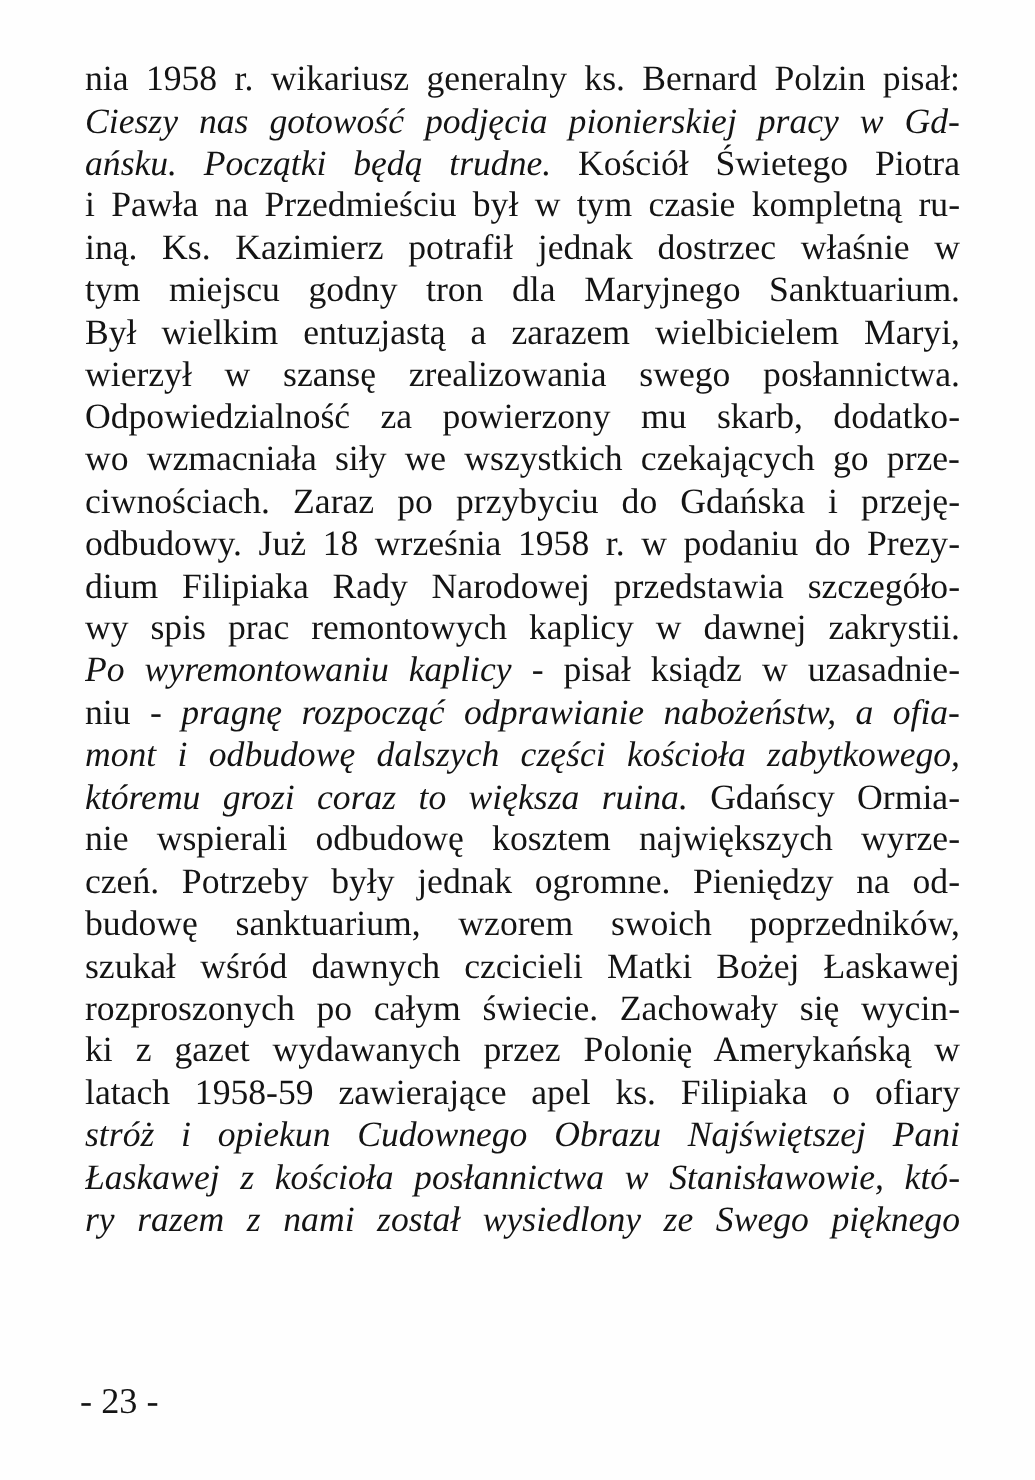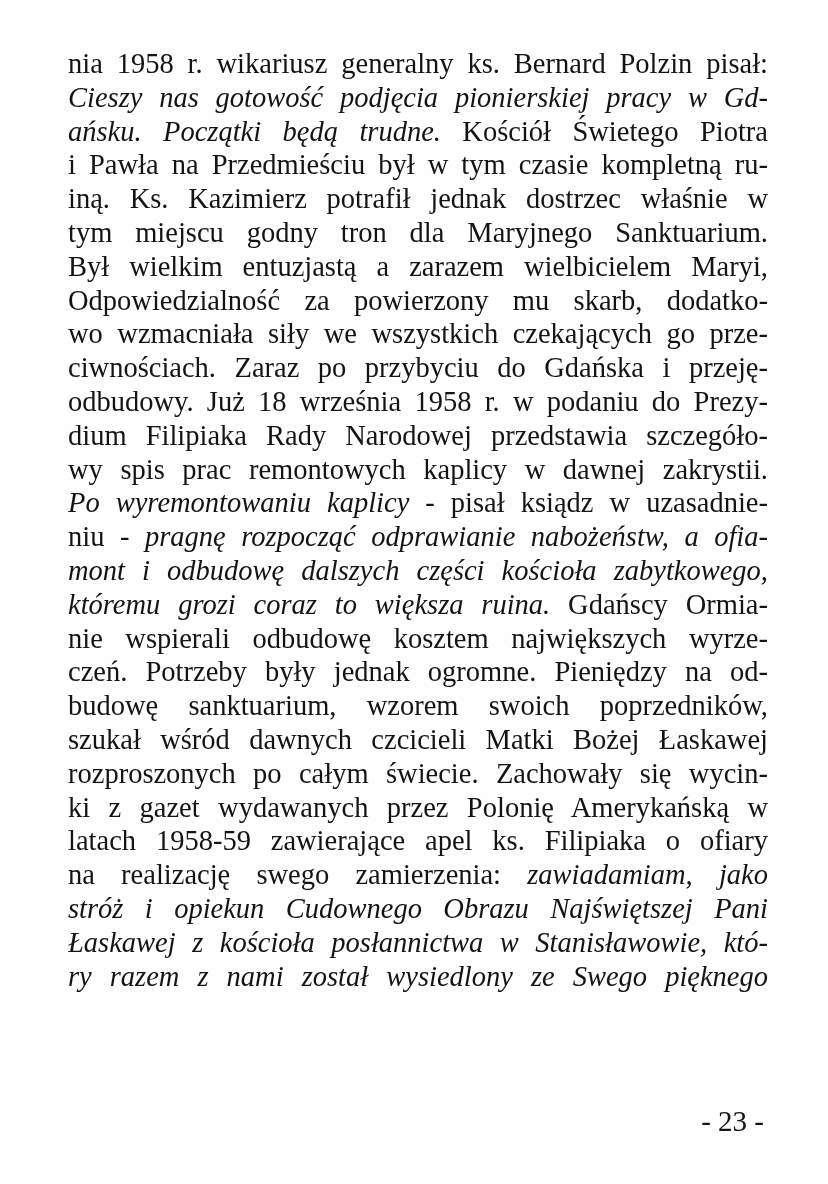--- a/index.html
+++ b/index.html
@@ -37,54 +37,54 @@
     font-style: italic;
   }
   .seg-roman {
     font-style: normal;
   }
   .page-number {
     position: absolute;
     left: 64px;
     top: 1104px;
     width: 700px;
-    text-align: right;
+    text-align: left;
     font-size: 29px;
     line-height: 34px;
     color: #141414;
   }
 </style>
 </head>
 <body>
 
 <main class="page">
   <section class="text-block" id="text-block">
       <div class="line"><span class="seg-roman">nia 1958 r. wikariusz generalny ks. Bernard Polzin pisał:</span></div>
       <div class="line"><span class="seg-italic">Cieszy nas gotowość podjęcia pionierskiej pracy w Gd-</span></div>
       <div class="line"><span class="seg-italic">ańsku. Początki będą trudne.</span><span class="seg-roman"> Kościół Świetego Piotra</span></div>
       <div class="line"><span class="seg-roman">i Pawła na Przedmieściu był w tym czasie kompletną ru-</span></div>
       <div class="line"><span class="seg-roman">iną. Ks. Kazimierz potrafił jednak dostrzec właśnie w</span></div>
       <div class="line"><span class="seg-roman">tym miejscu godny tron dla Maryjnego Sanktuarium.</span></div>
       <div class="line"><span class="seg-roman">Był wielkim entuzjastą a zarazem wielbicielem Maryi,</span></div>
+      <div class="line"><span class="seg-roman">wierzył w szansę zrealizowania swego posłannictwa.</span></div>
       <div class="line"><span class="seg-roman">Odpowiedzialność za powierzony mu skarb, dodatko-</span></div>
       <div class="line"><span class="seg-roman">wo wzmacniała siły we wszystkich czekających go prze-</span></div>
       <div class="line"><span class="seg-roman">ciwnościach. Zaraz po przybyciu do Gdańska i przeję-</span></div>
       <div class="line"><span class="seg-roman">odbudowy. Już 18 września 1958 r. w podaniu do Prezy-</span></div>
       <div class="line"><span class="seg-roman">dium Filipiaka Rady Narodowej przedstawia szczegóło-</span></div>
       <div class="line"><span class="seg-roman">wy spis prac remontowych kaplicy w dawnej zakrystii.</span></div>
       <div class="line"><span class="seg-italic">Po wyremontowaniu kaplicy</span><span class="seg-roman"> - pisał ksiądz w uzasadnie-</span></div>
       <div class="line"><span class="seg-roman">niu - </span><span class="seg-italic">pragnę rozpocząć odprawianie nabożeństw, a ofia-</span></div>
       <div class="line"><span class="seg-italic">mont i odbudowę dalszych części kościoła zabytkowego,</span></div>
       <div class="line"><span class="seg-italic">któremu grozi coraz to większa ruina.</span><span class="seg-roman"> Gdańscy Ormia-</span></div>
       <div class="line"><span class="seg-roman">nie wspierali odbudowę kosztem największych wyrze-</span></div>
       <div class="line"><span class="seg-roman">czeń. Potrzeby były jednak ogromne. Pieniędzy na od-</span></div>
       <div class="line"><span class="seg-roman">budowę sanktuarium, wzorem swoich poprzedników,</span></div>
       <div class="line"><span class="seg-roman">szukał wśród dawnych czcicieli Matki Bożej Łaskawej</span></div>
       <div class="line"><span class="seg-roman">rozproszonych po całym świecie. Zachowały się wycin-</span></div>
       <div class="line"><span class="seg-roman">ki z gazet wydawanych przez Polonię Amerykańską w</span></div>
       <div class="line"><span class="seg-roman">latach 1958-59 zawierające apel ks. Filipiaka o ofiary</span></div>
-      <div class="line"><span class="seg-roman">na realizację swego zamierzenia: </span><span class="seg-italic">zawiadamiam, jako</span></div>
       <div class="line"><span class="seg-italic">stróż i opiekun Cudownego Obrazu Najświętszej Pani</span></div>
       <div class="line"><span class="seg-italic">Łaskawej z kościoła posłannictwa w Stanisławowie, któ-</span></div>
       <div class="line"><span class="seg-italic">ry razem z nami został wysiedlony ze Swego pięknego</span></div>
     </section>
   <footer class="page-number">- 23 -</footer>
 </main>
 
 </body></html>

